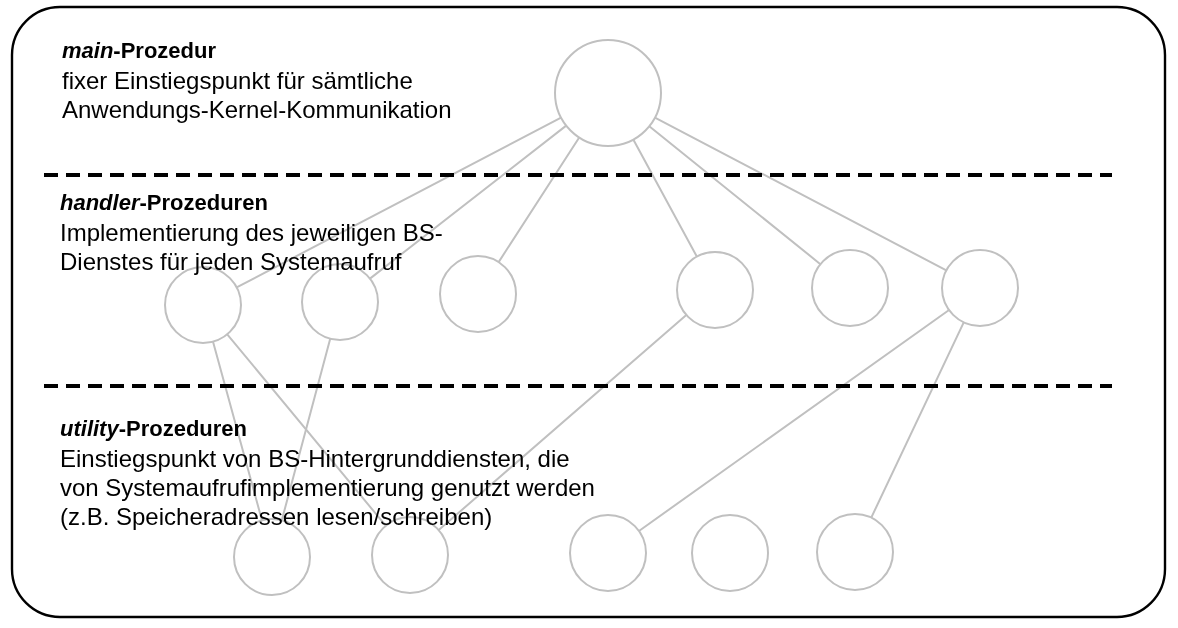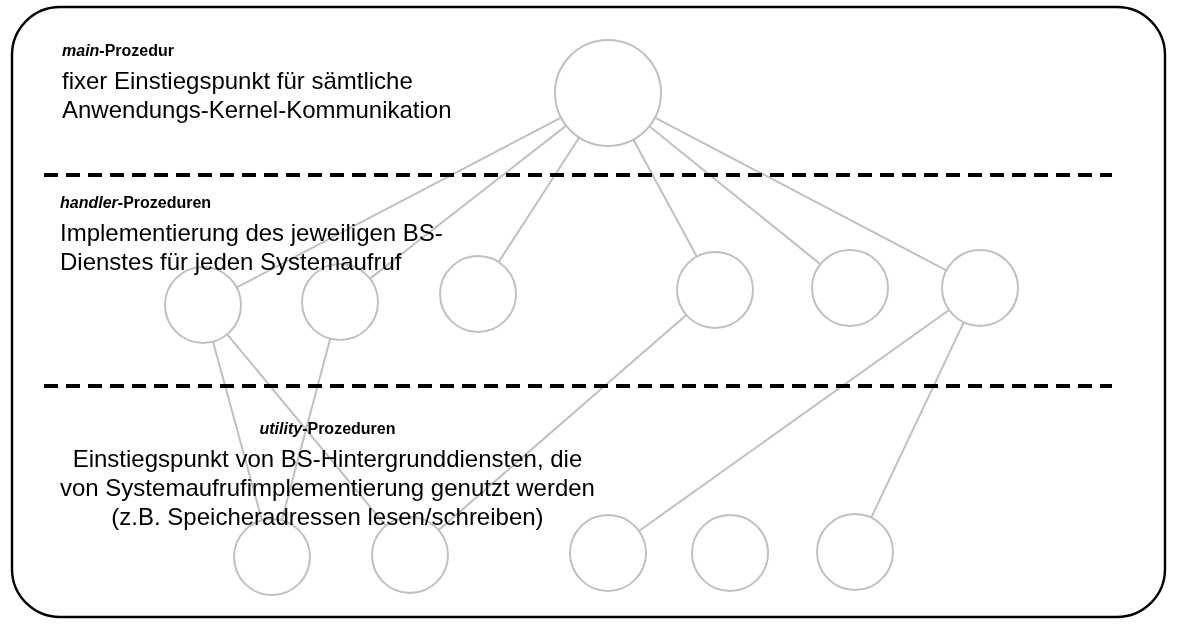--- a/index.html
+++ b/index.html
@@ -23,41 +23,41 @@
     left: 0;
     top: 0;
     width: 1178px;
     height: 628px;
   }
   .text-block {
     position: absolute;
     z-index: 5;
   }
   .block-title {
-    font-size: 16px;
+    font-size: 22px;
     font-weight: bold;
     color: #000000;
     line-height: 29px;
     white-space: nowrap;
     margin: 0 0 1px 0;
   }
   .block-title .emph {
     font-style: italic;
   }
   .block-body {
     font-size: 24px;
     font-weight: normal;
     color: #000000;
     line-height: 29px;
     white-space: pre-line;
     margin: 0;
   }
   #block-main  { left: 62px; top: 36px; }
   #block-handler { left: 60px; top: 188px; }
-  #block-utility { left: 60px; top: 414px; text-align: center; }
+  #block-utility { left: 60px; top: 414px; }
 </style>
 </head>
 <body>
 
 <div id="stage">
 
   <svg id="diagram-svg" viewBox="0 0 1178 628">
     <g id="frame-group">
         <rect x="12" y="7" width="1153" height="610" rx="48" ry="48" fill="none" stroke="#000000" stroke-width="2.4"></rect>
       </g>

